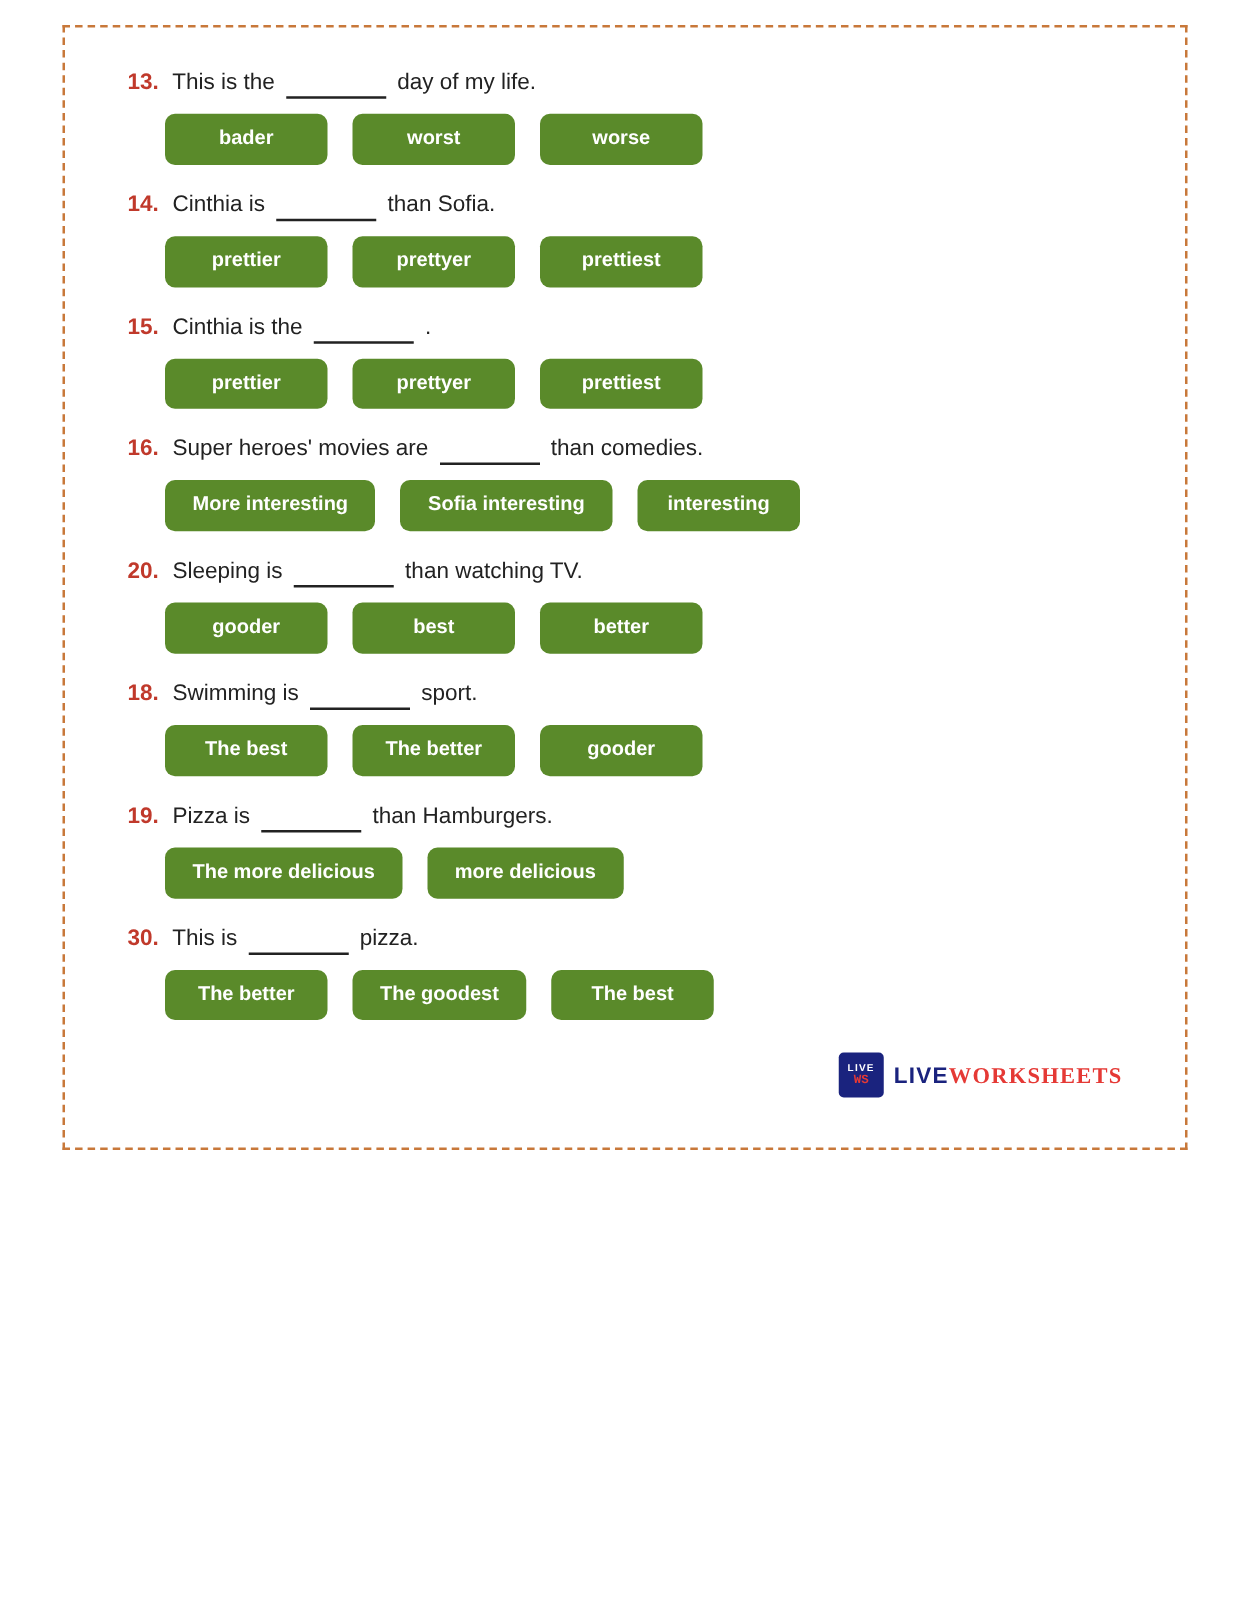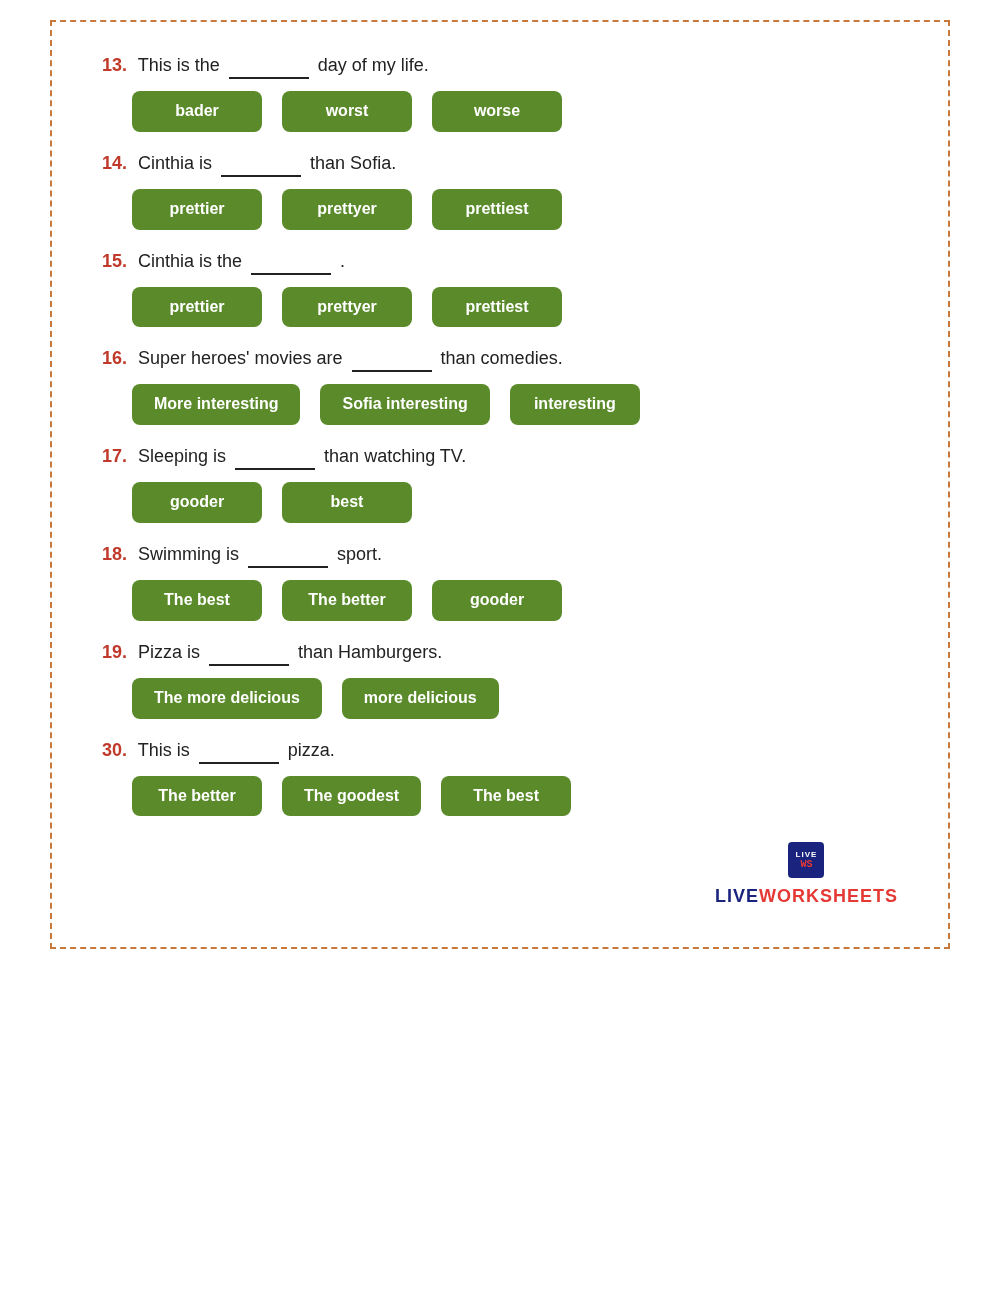--- a/index.html
+++ b/index.html
@@ -63,21 +63,20 @@
       display: flex;
       justify-content: flex-end;
       align-items: center;
       margin-top: 18px;
       padding-top: 8px;
     }
     .logo-area {
       display: flex;
       align-items: center;
       gap: 8px;
-      flex-direction: column;
     }
     .logo-box {
       width: 36px;
       height: 36px;
       background: #1a237e;
       border-radius: 4px;
       display: flex;
       flex-direction: column;
       justify-content: center;
       align-items: center;
@@ -95,20 +94,21 @@
       font-family: Liberation Mono, monospace;
     }
     .logo-text {
       color: #1a237e;
       font-size: 18px;
       font-weight: bold;
       letter-spacing: 1px;
     }
     .logo-text span {
       color: #e53935;
+      font-family: Liberation Serif, serif;
     }
   </style>
 </head>
 <body>
 
 <div class="worksheet">
   <div id="questions-container">
       <div class="question-block">
         <div class="question-text"><span class="question-number">13.</span> This is the <span class="blank"></span> day of my life.</div>
         <div class="options-row">
@@ -135,24 +135,25 @@
       </div>
       <div class="question-block">
         <div class="question-text"><span class="question-number">16.</span> Super heroes' movies are <span class="blank"></span> than comedies.</div>
         <div class="options-row">
           <button class="option-btn">More interesting</button>
           <button class="option-btn">Sofia interesting</button>
           <button class="option-btn">interesting</button>
         </div>
       </div>
       <div class="question-block">
-        <div class="question-text"><span class="question-number">17.</span> Sleeping is <span class="blank"></span> than watching TV.</div>
+        <div class="question-text"><span class="question-number">20.</span> Sleeping is <span class="blank"></span> than watching TV.</div>
         <div class="options-row">
           <button class="option-btn">gooder</button>
           <button class="option-btn">best</button>
+          <button class="option-btn">better</button>
         </div>
       </div>
       <div class="question-block">
         <div class="question-text"><span class="question-number">18.</span> Swimming is <span class="blank"></span> sport.</div>
         <div class="options-row">
           <button class="option-btn">The best</button>
           <button class="option-btn">The better</button>
           <button class="option-btn">gooder</button>
         </div>
       </div>

